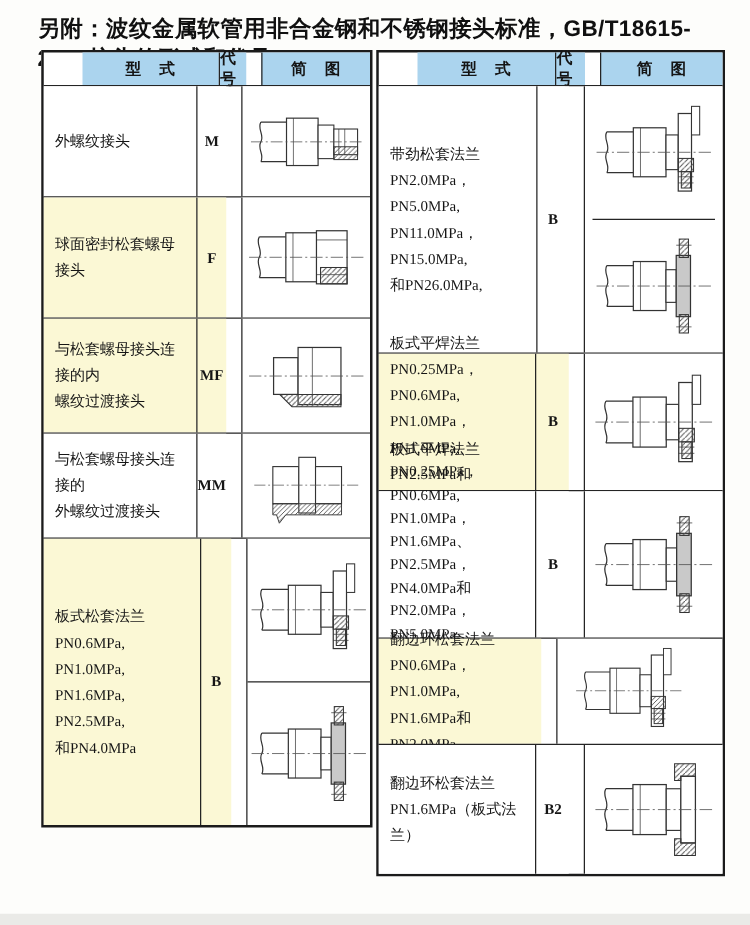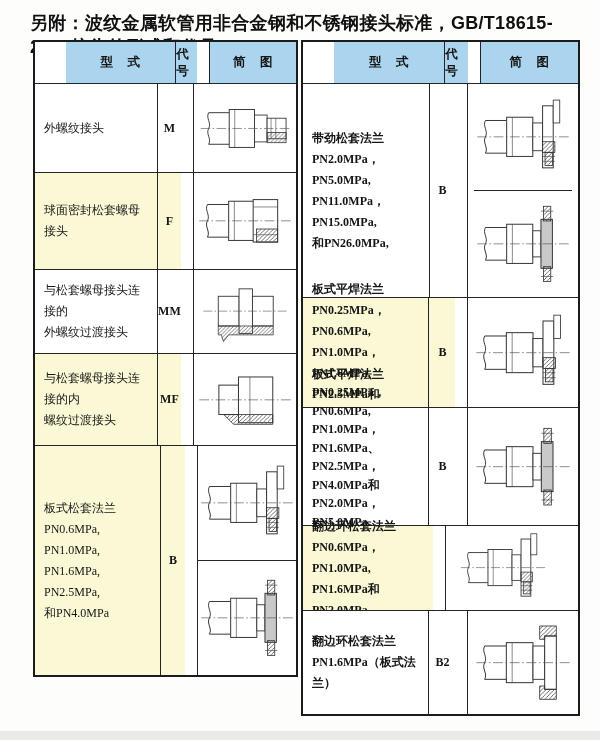--- a/index.html
+++ b/index.html
@@ -25,21 +25,21 @@
   }
   .tbl-left{width:265px;}
   .tbl-right{width:279px;}
   .row{display:flex;box-sizing:border-box;}
   .row + .row{border-top:1px solid #242424;}
   .cell{box-sizing:border-box;background:#fff;}
   .cell + .cell{border-left:1px solid #242424;}
   .tbl-left  .c-type{width:130px;}
   .tbl-left  .c-code{width:26px;}
   .tbl-left  .c-diag{width:103px;}
-  .tbl-right .c-type{width:130px;font-weight:bold;}
+  .tbl-right .c-type{width:130px;}
   .tbl-right .c-code{width:28px;}
   .tbl-right .c-diag{width:115px;}
   .c-type{
     display:flex;align-items:center;
     padding:4px 6px 4px 9px;
     font-size:12px;line-height:21px;
     white-space:pre-line;
   }
   .c-code{
     display:flex;align-items:center;justify-content:center;
@@ -50,21 +50,21 @@
     padding:2px;
     margin-left:12px;
   }
   .hl{background:#fbf8d5;}
   .hdr .cell{
     background:#abd4ee;
     display:flex;align-items:center;justify-content:center;
     font-weight:bold;font-size:12.5px;letter-spacing:1px;
     padding:0;
   }
-  .hdr{height:41px;padding-left:31px;}
+  .hdr{height:26px;padding-left:31px;}
   .diagram{display:flex;align-items:center;justify-content:center;width:100%;height:100%;}
   .diagram svg{width:100px;height:auto;max-height:94%;}
   .stack{display:flex;flex-direction:column;width:100%;height:100%;padding:0;}
   .sub{flex:1;display:flex;align-items:center;justify-content:center;min-height:0;}
   .sub + .sub{border-top:1px solid #242424;}
   .sub svg{width:98px;height:auto;max-height:92%;}
   .page-edge{
     position:absolute;left:0;right:0;bottom:0;height:9px;background:#eaeae7;
   }
 </style>
@@ -124,58 +124,58 @@
               <rect x="70" y="24" width="30" height="52" fill="#fff" stroke="#333" stroke-width="1.2"></rect>
               <line x1="70" y1="33" x2="100" y2="33" stroke="#333" stroke-width="0.7"></line>
               <line x1="70" y1="67" x2="100" y2="67" stroke="#333" stroke-width="0.7"></line>
               <rect x="74" y="60" width="26" height="16" fill="url(#h)" stroke="#333" stroke-width="1"></rect>
               <line x1="4" y1="50" x2="116" y2="50" stroke="#555" stroke-width="0.8" stroke-dasharray="12 3 2 3"></line>
             </svg>
           </div>
         </div>
     </div>
 
+    <div class="row" style="height:92px">
+      <div class="cell c-type hl">与松套螺母接头连接的内
+螺纹过渡接头</div>
+      <div class="cell c-code hl">MF</div>
+      <div class="cell c-diag">
+          <div class="diagram">
+            <svg viewBox="0 0 120 100" xmlns="http://www.w3.org/2000/svg">
+              <defs>
+                <pattern id="h" width="5" height="5" patternUnits="userSpaceOnUse">
+                  <path d="M0,5L5,0" stroke="#555" stroke-width="1"></path>
+                </pattern>
+              </defs>
+              <rect x="28" y="32" width="24" height="36" fill="#fff" stroke="#333" stroke-width="1.2"></rect>
+              <rect x="52" y="22" width="42" height="56" fill="#fff" stroke="#333" stroke-width="1.2"></rect>
+              <line x1="66" y1="22" x2="66" y2="78" stroke="#333" stroke-width="0.7"></line>
+              <path d="M34,68 h60 v12 h-48 z" fill="url(#h)" stroke="#333" stroke-width="1"></path>
+              <line x1="4" y1="50" x2="116" y2="50" stroke="#555" stroke-width="0.8" stroke-dasharray="12 3 2 3"></line>
+            </svg>
+          </div>
+        </div>
+    </div>
+
     <div class="row" style="height:84px">
       <div class="cell c-type">与松套螺母接头连接的
 外螺纹过渡接头</div>
       <div class="cell c-code">MM</div>
       <div class="cell c-diag">
           <div class="diagram">
             <svg viewBox="0 0 120 100" xmlns="http://www.w3.org/2000/svg">
               <defs>
                 <pattern id="h" width="5" height="5" patternUnits="userSpaceOnUse">
                   <path d="M0,5L5,0" stroke="#555" stroke-width="1"></path>
                 </pattern>
               </defs>
               <rect x="24" y="30" width="28" height="40" fill="#fff" stroke="#333" stroke-width="1.2"></rect>
               <rect x="52" y="20" width="18" height="60" fill="#fff" stroke="#333" stroke-width="1.2"></rect>
               <rect x="70" y="30" width="28" height="40" fill="#fff" stroke="#333" stroke-width="1.2"></rect>
               <path d="M24,70 h74 v12 h-60 l-7,9 l-3,-9 h-4 z" fill="url(#h)" stroke="#333" stroke-width="1"></path>
-              <line x1="4" y1="50" x2="116" y2="50" stroke="#555" stroke-width="0.8" stroke-dasharray="12 3 2 3"></line>
-            </svg>
-          </div>
-        </div>
-    </div>
-
-    <div class="row" style="height:92px">
-      <div class="cell c-type hl">与松套螺母接头连接的内
-螺纹过渡接头</div>
-      <div class="cell c-code hl">MF</div>
-      <div class="cell c-diag">
-          <div class="diagram">
-            <svg viewBox="0 0 120 100" xmlns="http://www.w3.org/2000/svg">
-              <defs>
-                <pattern id="h" width="5" height="5" patternUnits="userSpaceOnUse">
-                  <path d="M0,5L5,0" stroke="#555" stroke-width="1"></path>
-                </pattern>
-              </defs>
-              <rect x="28" y="32" width="24" height="36" fill="#fff" stroke="#333" stroke-width="1.2"></rect>
-              <rect x="52" y="22" width="42" height="56" fill="#fff" stroke="#333" stroke-width="1.2"></rect>
-              <line x1="66" y1="22" x2="66" y2="78" stroke="#333" stroke-width="0.7"></line>
-              <path d="M34,68 h60 v12 h-48 z" fill="url(#h)" stroke="#333" stroke-width="1"></path>
               <line x1="4" y1="50" x2="116" y2="50" stroke="#555" stroke-width="0.8" stroke-dasharray="12 3 2 3"></line>
             </svg>
           </div>
         </div>
     </div>
 
 
     <div class="row" style="height:230px">
       <div class="cell c-type hl">板式松套法兰
 PN0.6MPa, PN1.0MPa,

